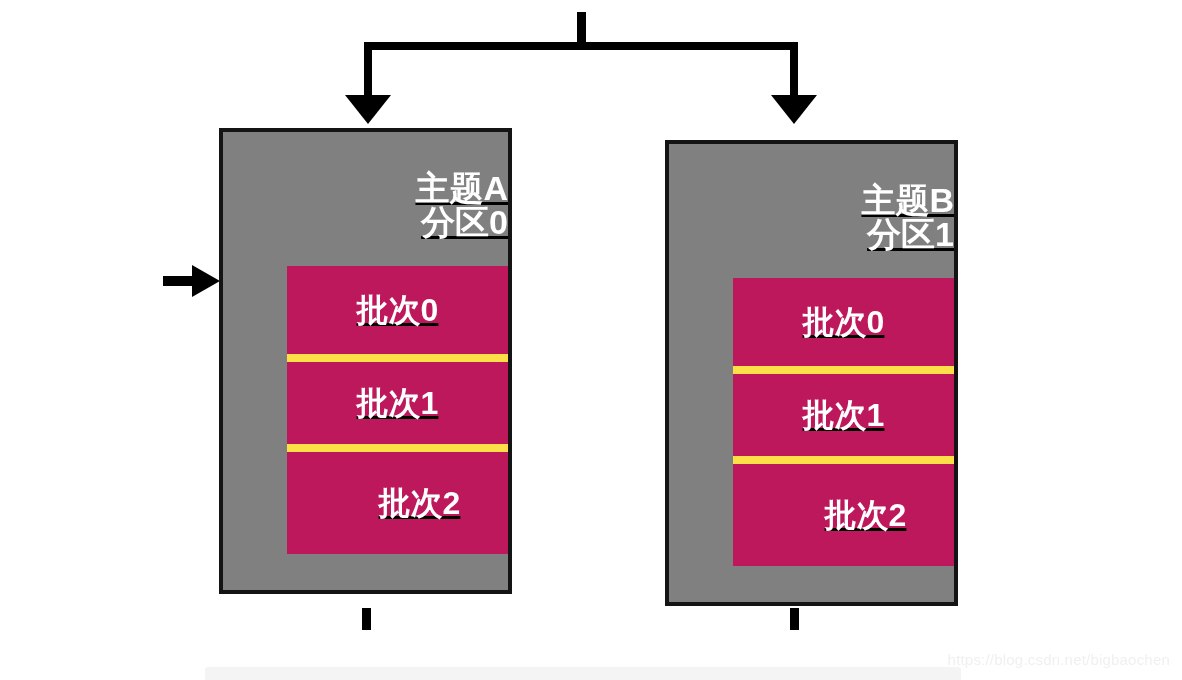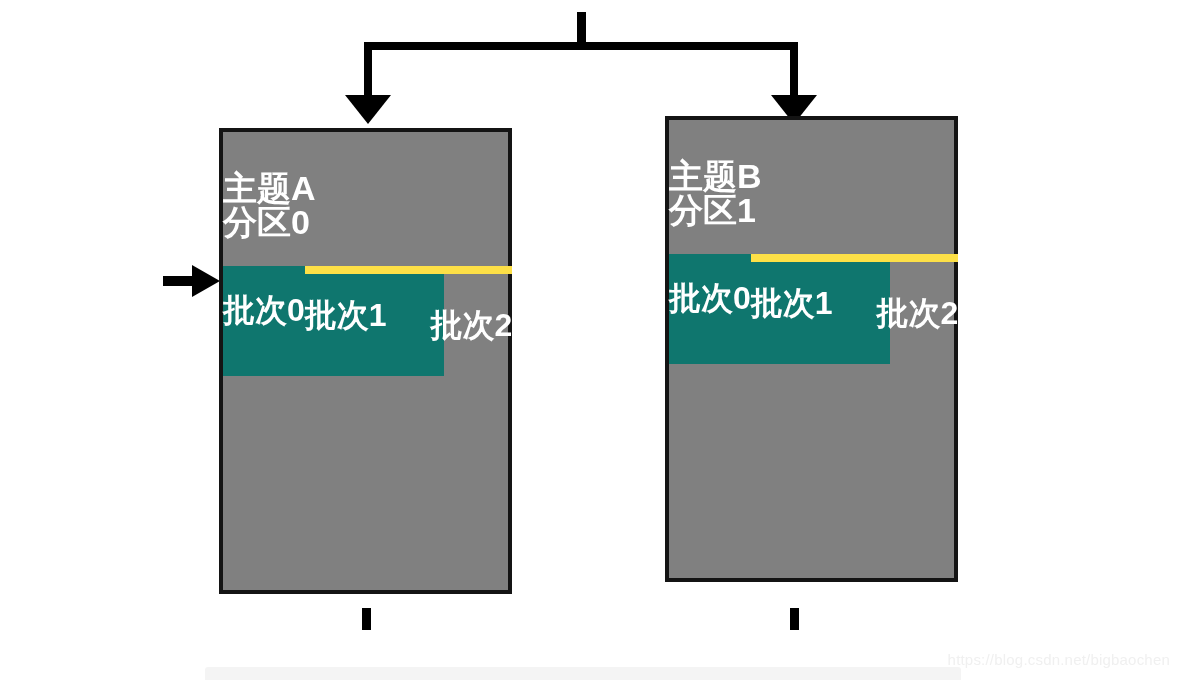--- a/index.html
+++ b/index.html
@@ -48,43 +48,45 @@
     pointer-events: none;
   }
   
   .topic-box {
     position: absolute;
     background: #808080;
     border: 4px solid #141414;
     box-sizing: border-box;
     display: flex;
     flex-direction: column;
-    align-items: flex-start;
+    align-items: flex-end;
+    text-decoration: underline;
   }
   #topic-box-0 { left: 219px; top: 128px; width: 293px; height: 466px; }
-  #topic-box-1 { left: 665px; top: 116px; width: 293px; height: 466px; }
+  #topic-box-1 { left: 665px; top: 140px; width: 293px; height: 466px; }
 
   .topic-title,
   .partition-title {
     color: #ffffff;
     font-weight: bold;
     font-size: 34px;
     line-height: 1;
     text-align: center;
     white-space: nowrap;
     font-family: "Liberation Sans", "DejaVu Sans", sans-serif;
   }
   .topic-title { margin-top: 39px; }
   .partition-title { }
 
   .batch-stack {
     margin-top: 27px;
     width: 221px;
-    background: #0f766e;
+    background: #be185d;
     display: flex;
+    flex-direction: column;
   }
   .batch-cell {
     height: 88px;
     display: flex;
     align-items: center;
     justify-content: center;
     color: #ffffff;
     font-weight: bold;
     font-size: 32px;
     line-height: 1;

